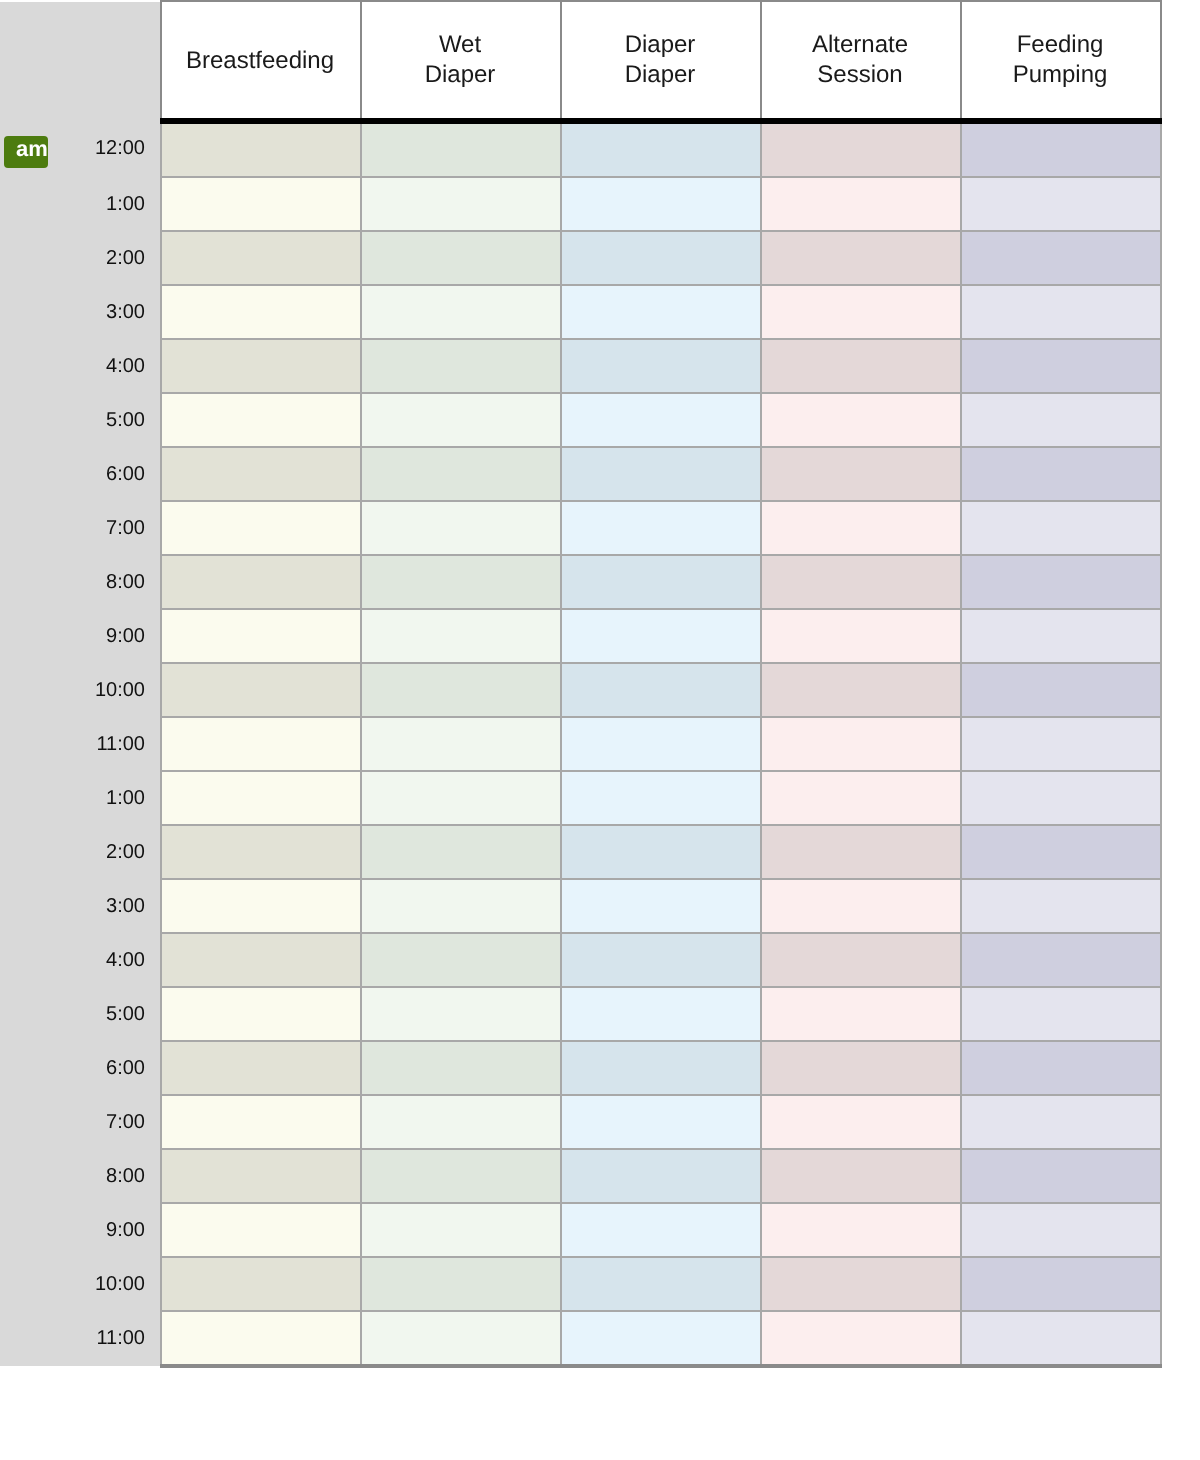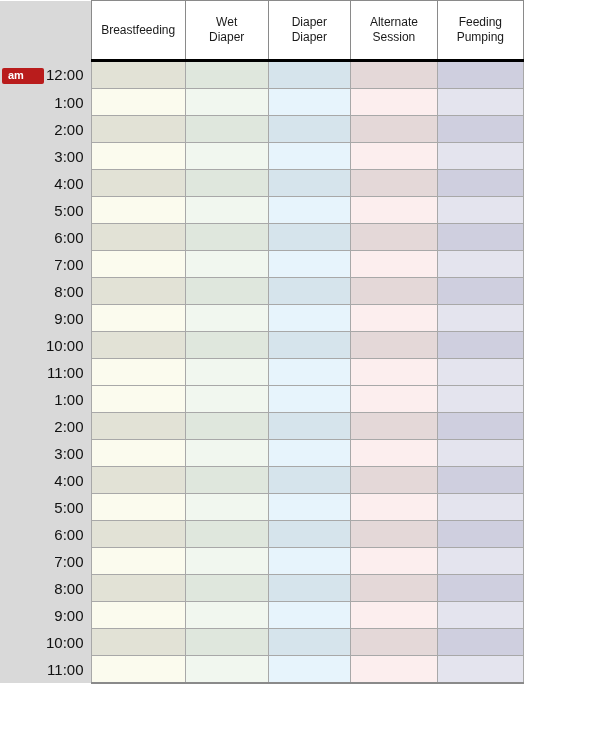--- a/index.html
+++ b/index.html
@@ -8,21 +8,21 @@
   }
   body {
     width: 600px;
     height: 730px;
     background: #ffffff;
     font-family: "Liberation Sans", sans-serif;
     overflow: hidden;
   }
   .sheet {
     position: relative;
-    width: 524px;
+    width: 600px;
     height: 730px;
     box-sizing: border-box;
   }
   table.tracker {
     border-collapse: collapse;
     table-layout: fixed;
     margin: 0;
   }
   
   col.c-ampm { width: 32px; }
@@ -56,35 +56,35 @@
   }
   td.ampm {
     background: #d9d9d9;
     border: none;
     text-align: left;
     padding: 0;
     vertical-align: middle;
   }
   td.ampm .tag {
     display: inline-block;
-    background: #b91c1c;
+    background: #4d7c0f;
     color: #ffffff;
     font-size: 11px;
     font-weight: bold;
-    padding: 2px 20px 3px 6px;
+    padding: 2px 0 3px 6px;
     border-radius: 2px;
     margin-left: 2px;
     line-height: 1;
   }
   td.time {
     background: #d9d9d9;
     border: none;
     text-align: right;
     padding-right: 7px;
-    font-size: 15px;
+    font-size: 10px;
     color: #111111;
     vertical-align: middle;
     white-space: nowrap;
   }
 
   
   td.col0.sh-a { background: #e2e2d6; }
   td.col0.sh-b { background: #fbfbee; }
   td.col1.sh-a { background: #dfe7dd; }
   td.col1.sh-b { background: #f1f7ef; }

